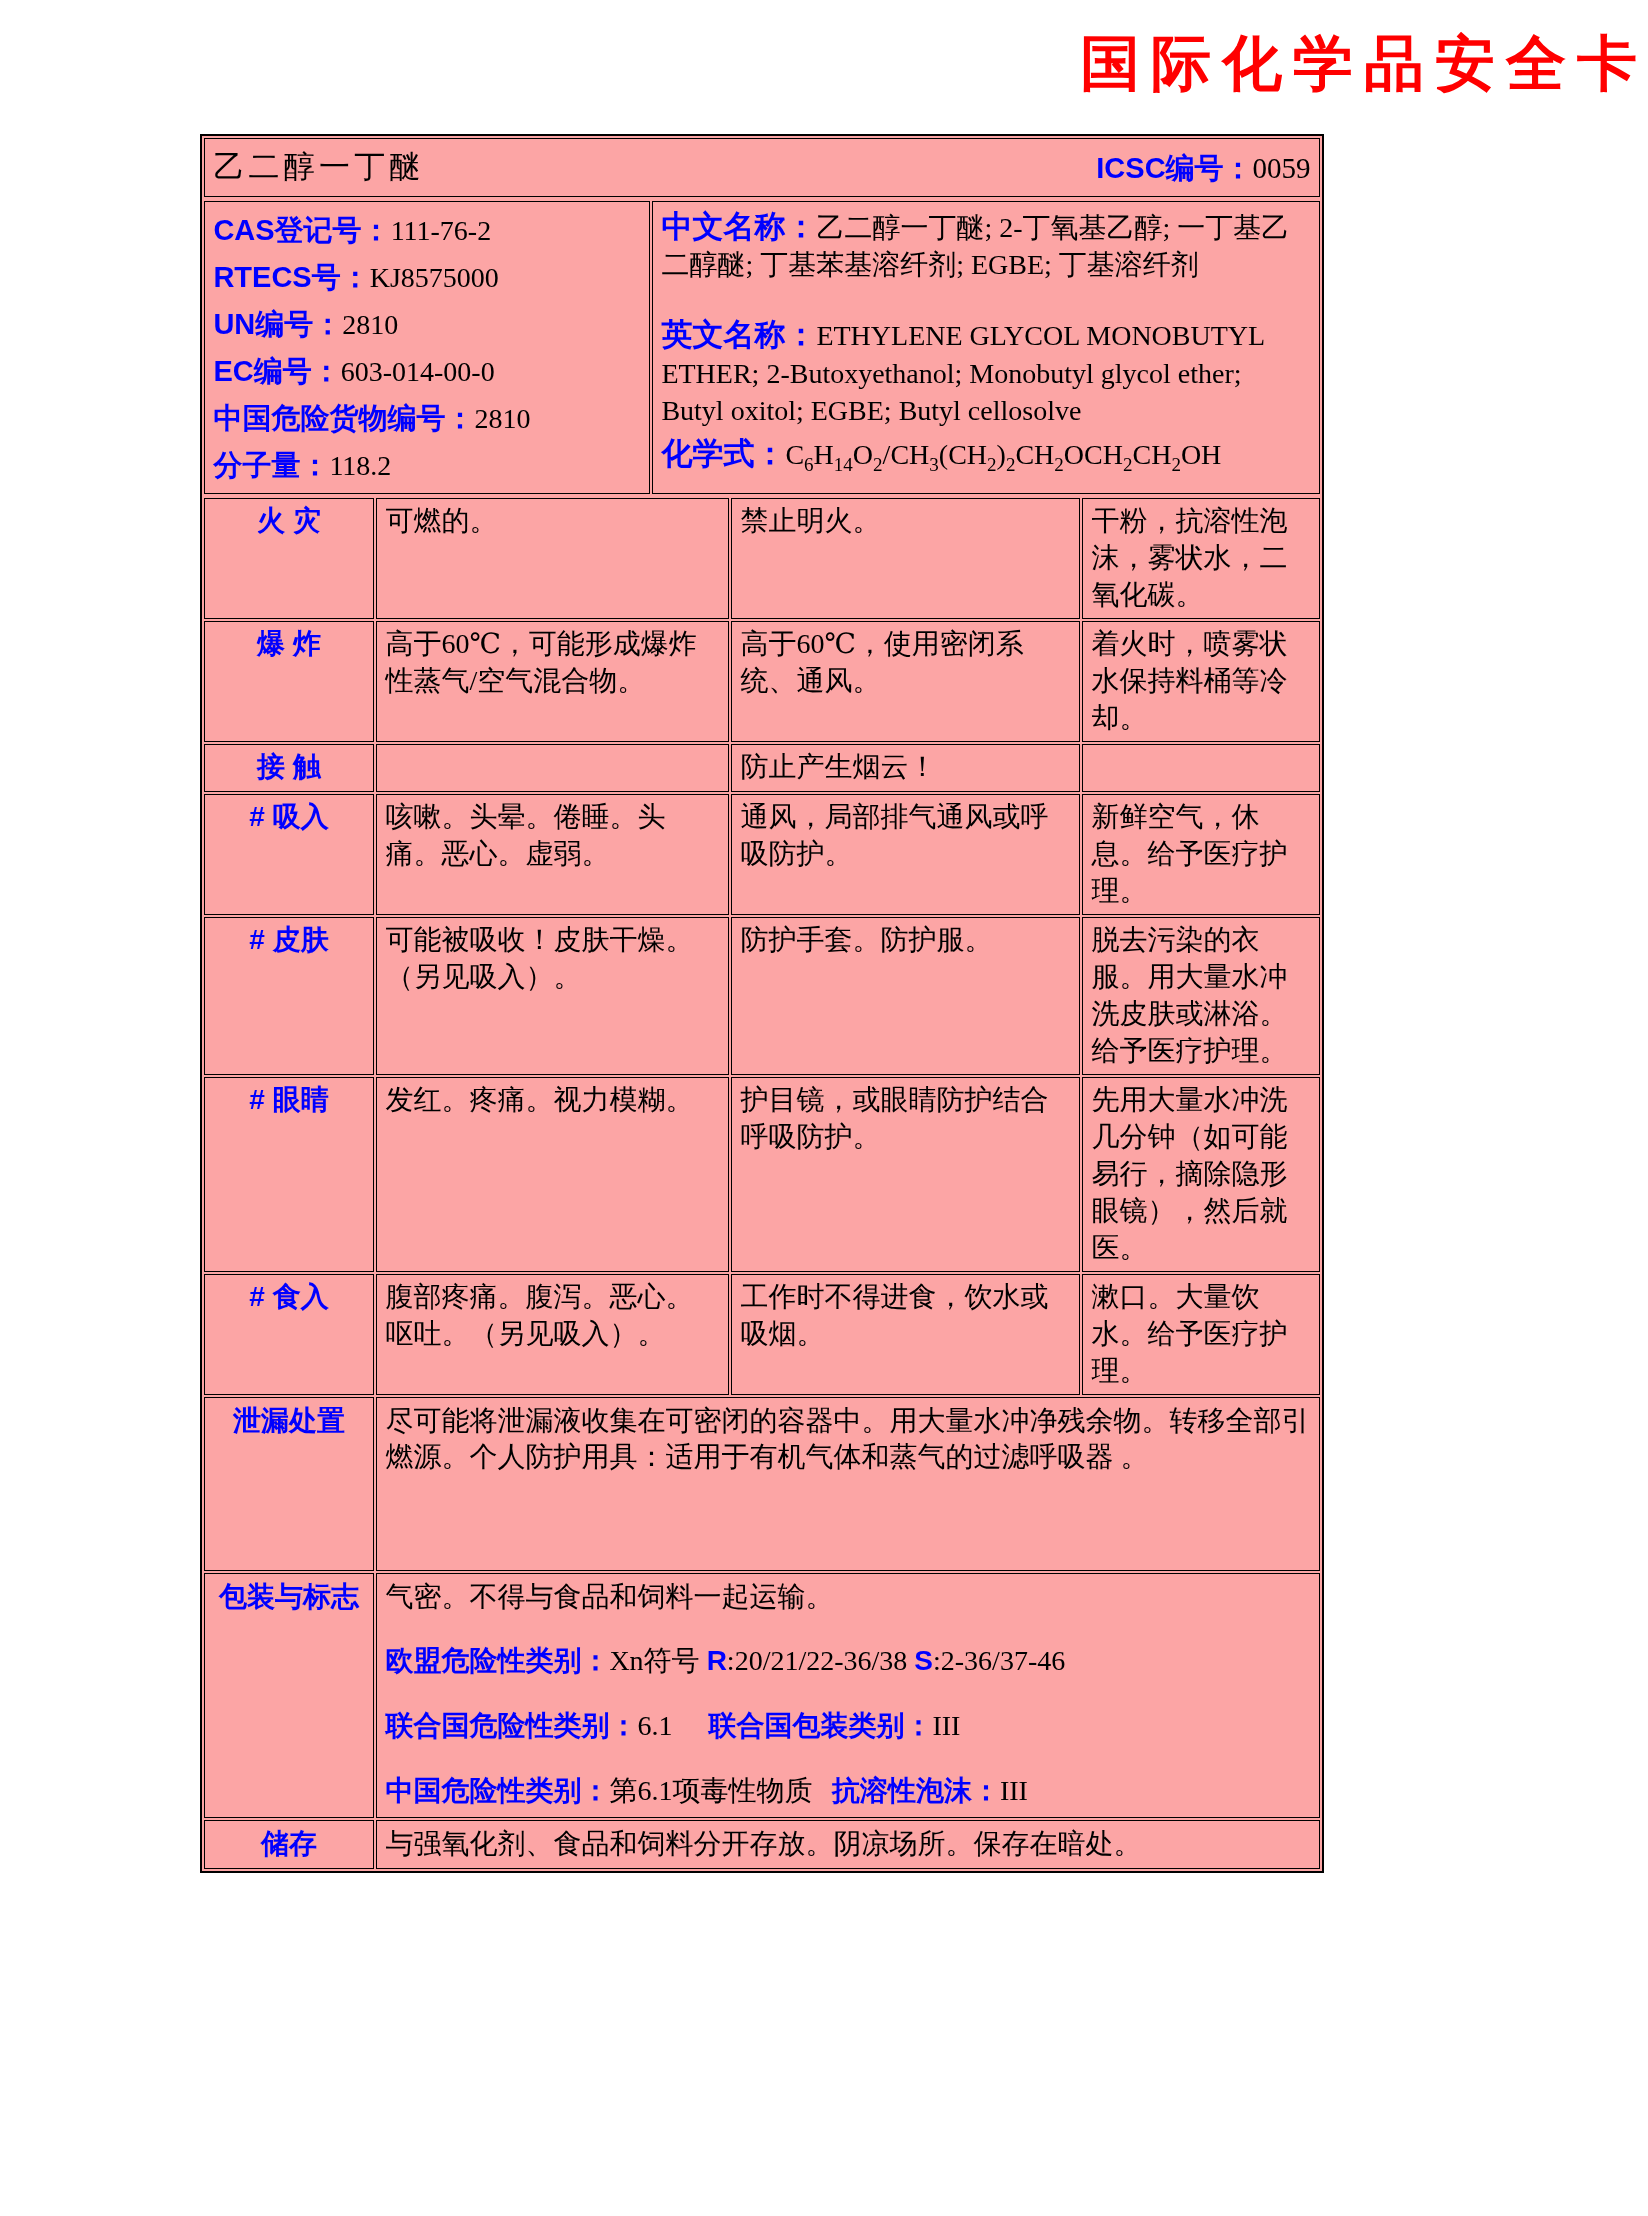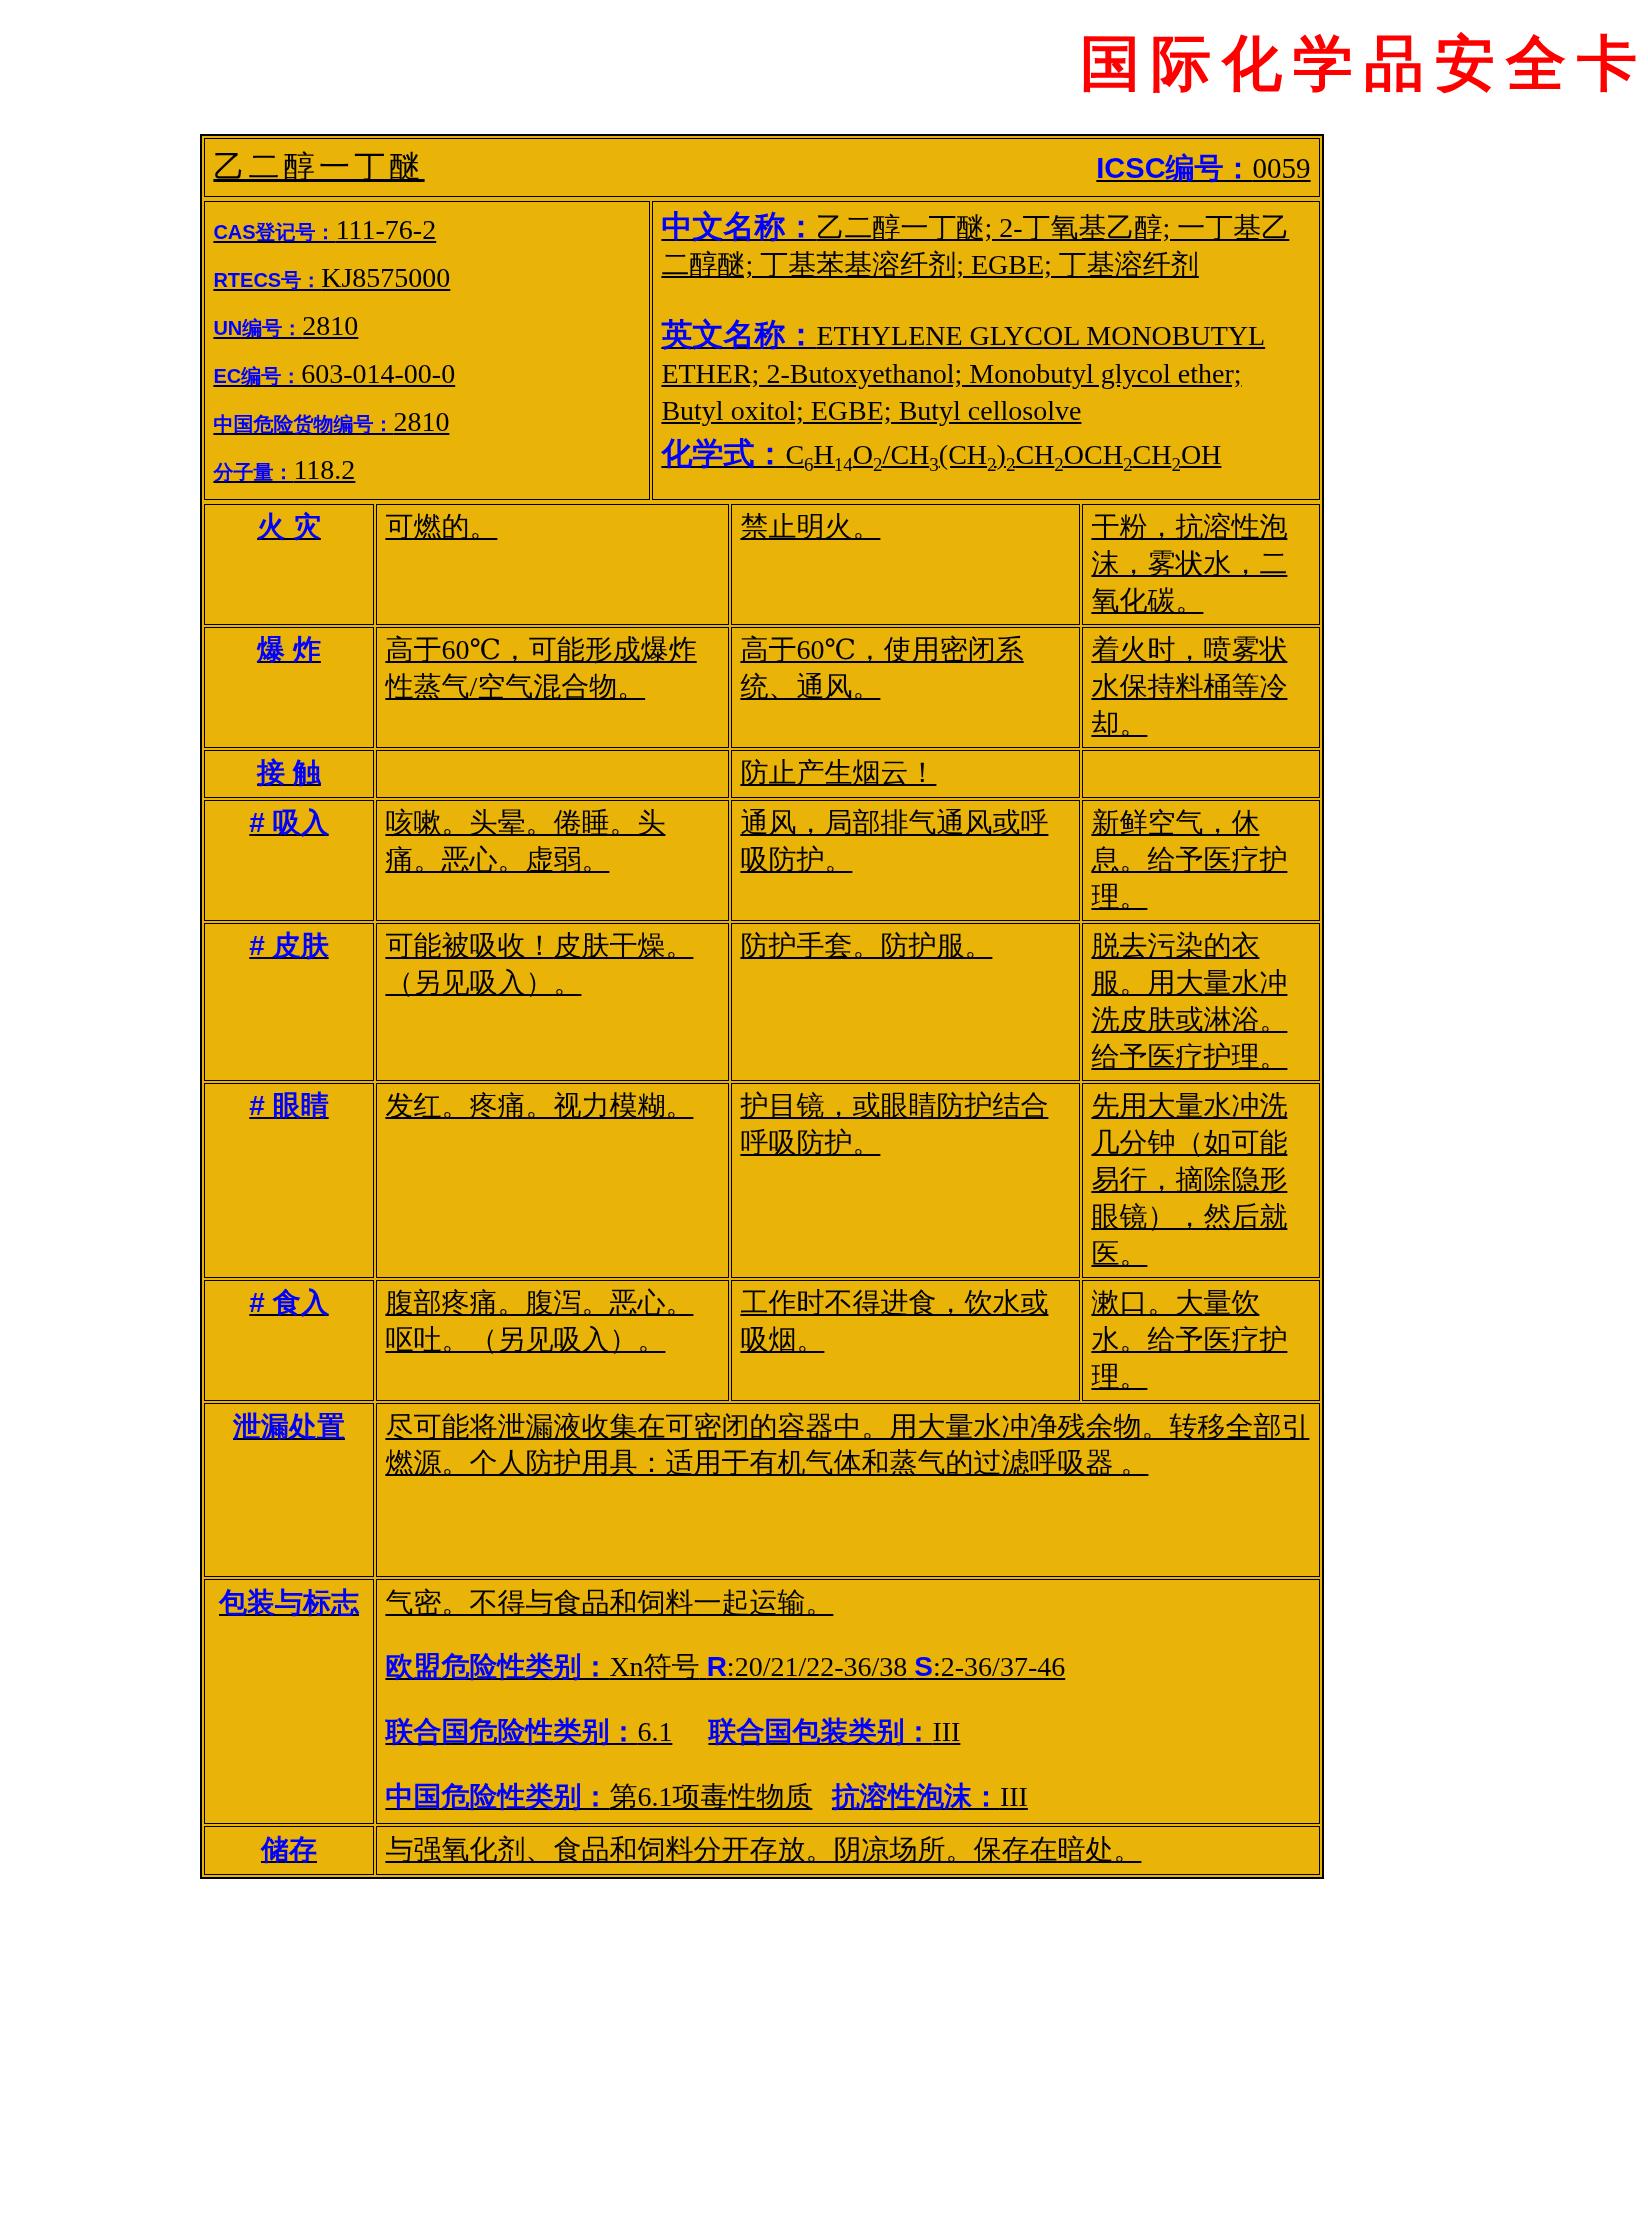--- a/index.html
+++ b/index.html
@@ -20,23 +20,22 @@
     font-size:60px;
     font-weight:bold;
     letter-spacing:11px;
     font-family:"DejaVu Serif","Liberation Serif",serif;
   }
   .card{
     position:absolute;
     left:200px; top:134px;
     width:1124px;
     border:2.8px solid #000;
-    background:#eab308;
+    background:#fca5a5;
     box-sizing:border-box;
-    text-decoration:underline;
   }
   table.sec{
     width:100%;
     border-collapse:separate;
     border-spacing:2.8px;
     table-layout:fixed;
   }
   table.sec td{
     border:1.4px solid #000;
     padding:4.2px 8.4px;
@@ -70,21 +69,21 @@
   }
   .toprow{
     display:flex;
     justify-content:space-between;
     align-items:center;
     min-height:49px;
   }
   .toprow .nm{font-size:31px; letter-spacing:4.2px;}
   .toprow .icsc{font-size:29px;}
   .idline{line-height:46px; font-size:28px;}
-  .idline .blab{font-size:20px;}
+  .idline .blab{font-size:29px;}
   .cn-block{margin:0 0 31px 0;}
   .en-block{margin:0 0 2.8px 0;}
   .formula-line{margin-top:4.2px;}
   sub{font-size:0.68em;}
   p.pk{margin:0 0 28px 0;}
   p.pk:last-child{margin-bottom:0;}
   p.em{margin:0 0 18px 0;}
   p.em:last-child{margin-bottom:0;}
   .gap-wide{margin-left:36px;}
   .gap-small{margin-left:19.5px;}

